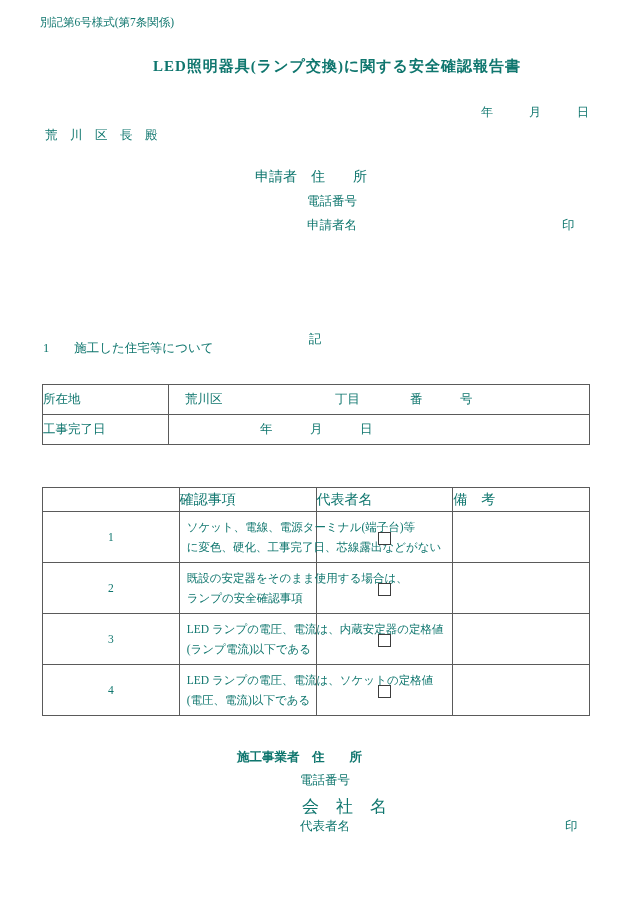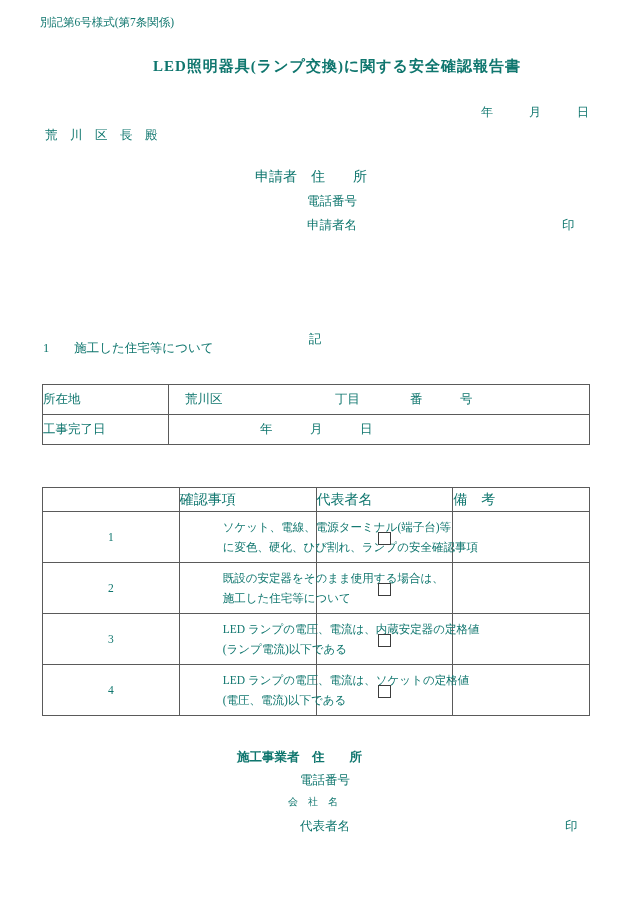--- a/index.html
+++ b/index.html
@@ -21,37 +21,37 @@
   .app-l1      { left:255px; top:168px; font-size:14px; }
   .app-l2      { left:307px; top:193px; font-size:12.5px; }
   .app-l3      { left:307px; top:217px; font-size:12.5px; }
   .app-seal    { left:562px; top:217px; font-size:12.5px; }
   .body-text   { left:55px;  top:290px; font-size:12px; }
   .ki-mark     { left:0; right:0; top:331px; text-align:center; font-size:12.5px; }
   .s1-head     { left:43px;  top:340px; font-size:12.5px; }
   .s2-head     { left:43px;  top:463px; font-size:12.5px; }
   .con-l1      { left:237px; top:749px; font-size:12.5px;font-weight:bold; }
   .con-l2      { left:300px; top:772px; font-size:12.5px; }
-  .con-l3      { left:288px; top:795px; font-size:10px; }
+  .con-l3      { left:302px; top:795px; font-size:17px; }
   .con-l4      { left:300px; top:818px; font-size:12.5px; }
   .con-seal    { left:565px; top:818px; font-size:12.5px; }
 
   table.frm { position:absolute; border-collapse:collapse; table-layout:fixed; }
   table.frm td, table.frm th { border:1px solid #5a5a5a; padding:0; font-weight:normal; }
 
   .t1 { left:42px; top:384px; width:548px; }
   .t1 td { height:29px; font-size:12.5px; }
   .t1 .lbl { width:125px; text-align:left; }
   .t1 .val { text-align:left; padding-left:16px; white-space:pre;margin-top:11px; }
 
   .t2 { left:42px; top:487px; width:548px; }
   .t2 th { height:23px; font-size:14px; text-align:left; }
   .t2 td.no { width:25px; text-align:center; font-size:11.5px; }
   .t2 td.item { width:264px; padding:2px 4px 2px 7px; }
-  .t2 td.item .ln { font-size:11.5px; line-height:20px; white-space:pre;margin-left:36px; }
+  .t2 td.item .ln { font-size:11.5px; line-height:20px; white-space:pre; }
   .t2 td.chk { width:76px; text-align:center; vertical-align:middle; }
   .t2 td.rem { width:179px; }
   .t2 tr.datarow td { height:46px; }
 
   .checkbox {
     display:inline-block;
     width:11px; height:11px;
     border:1.3px solid #3c3c3c;
     background:#fff;
     vertical-align:middle;
@@ -95,30 +95,30 @@
         <tr>
       <th></th>
       <th>確認事項</th>
       <th>代表者名</th>
       <th>備　考</th>
     </tr>
     <tr class="datarow">
       <td class="no">1</td>
       <td class="item">
         <div class="ln">ソケット、電線、電源ターミナル(端子台)等</div>
-        <div class="ln">に変色、硬化、ひび割れ、ランプの安全確認事項</div>
+        <div class="ln">に変色、硬化、工事完了日、芯線露出などがない</div>
       </td>
       <td class="chk"><span class="checkbox"></span></td>
       <td class="rem"></td>
     </tr>
     <tr class="datarow">
       <td class="no">2</td>
       <td class="item">
         <div class="ln">既設の安定器をそのまま使用する場合は、</div>
-        <div class="ln">施工した住宅等について</div>
+        <div class="ln">ランプの安全確認事項</div>
       </td>
       <td class="chk"><span class="checkbox"></span></td>
       <td class="rem"></td>
     </tr>
     <tr class="datarow">
       <td class="no">3</td>
       <td class="item">
         <div class="ln">LED ランプの電圧、電流は、内蔵安定器の定格値</div>
         <div class="ln">(ランプ電流)以下である</div>
       </td>

